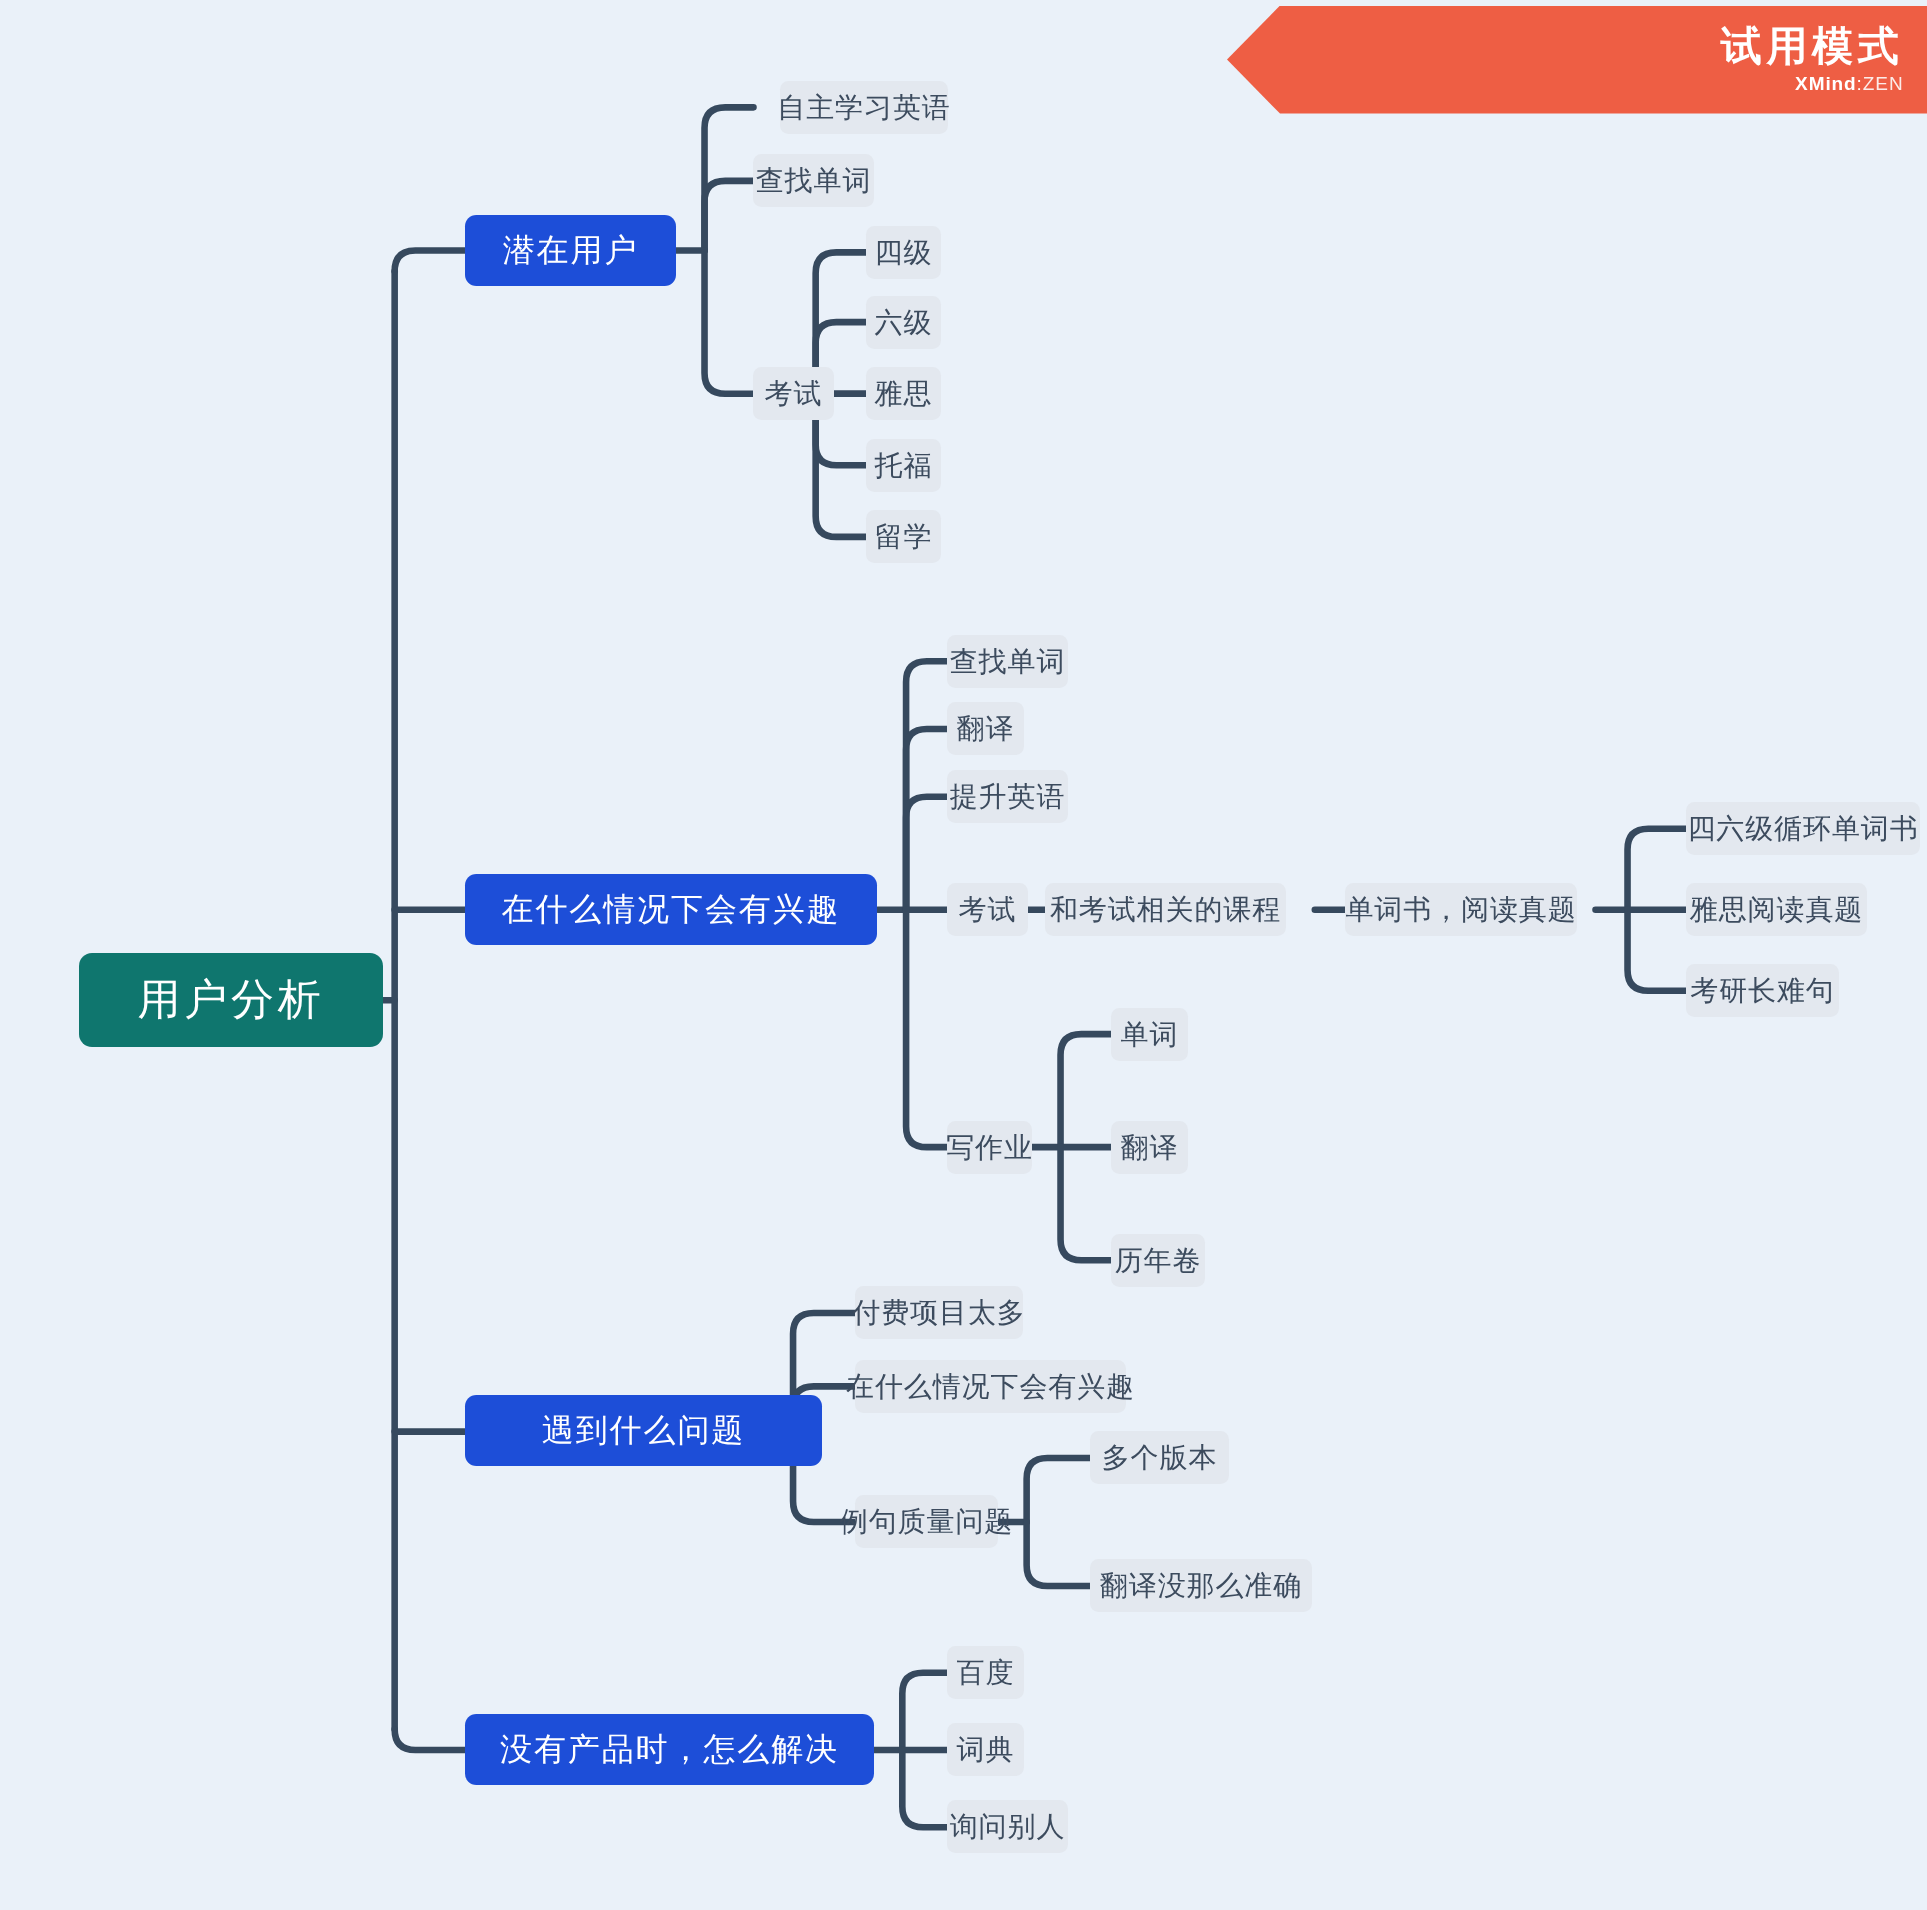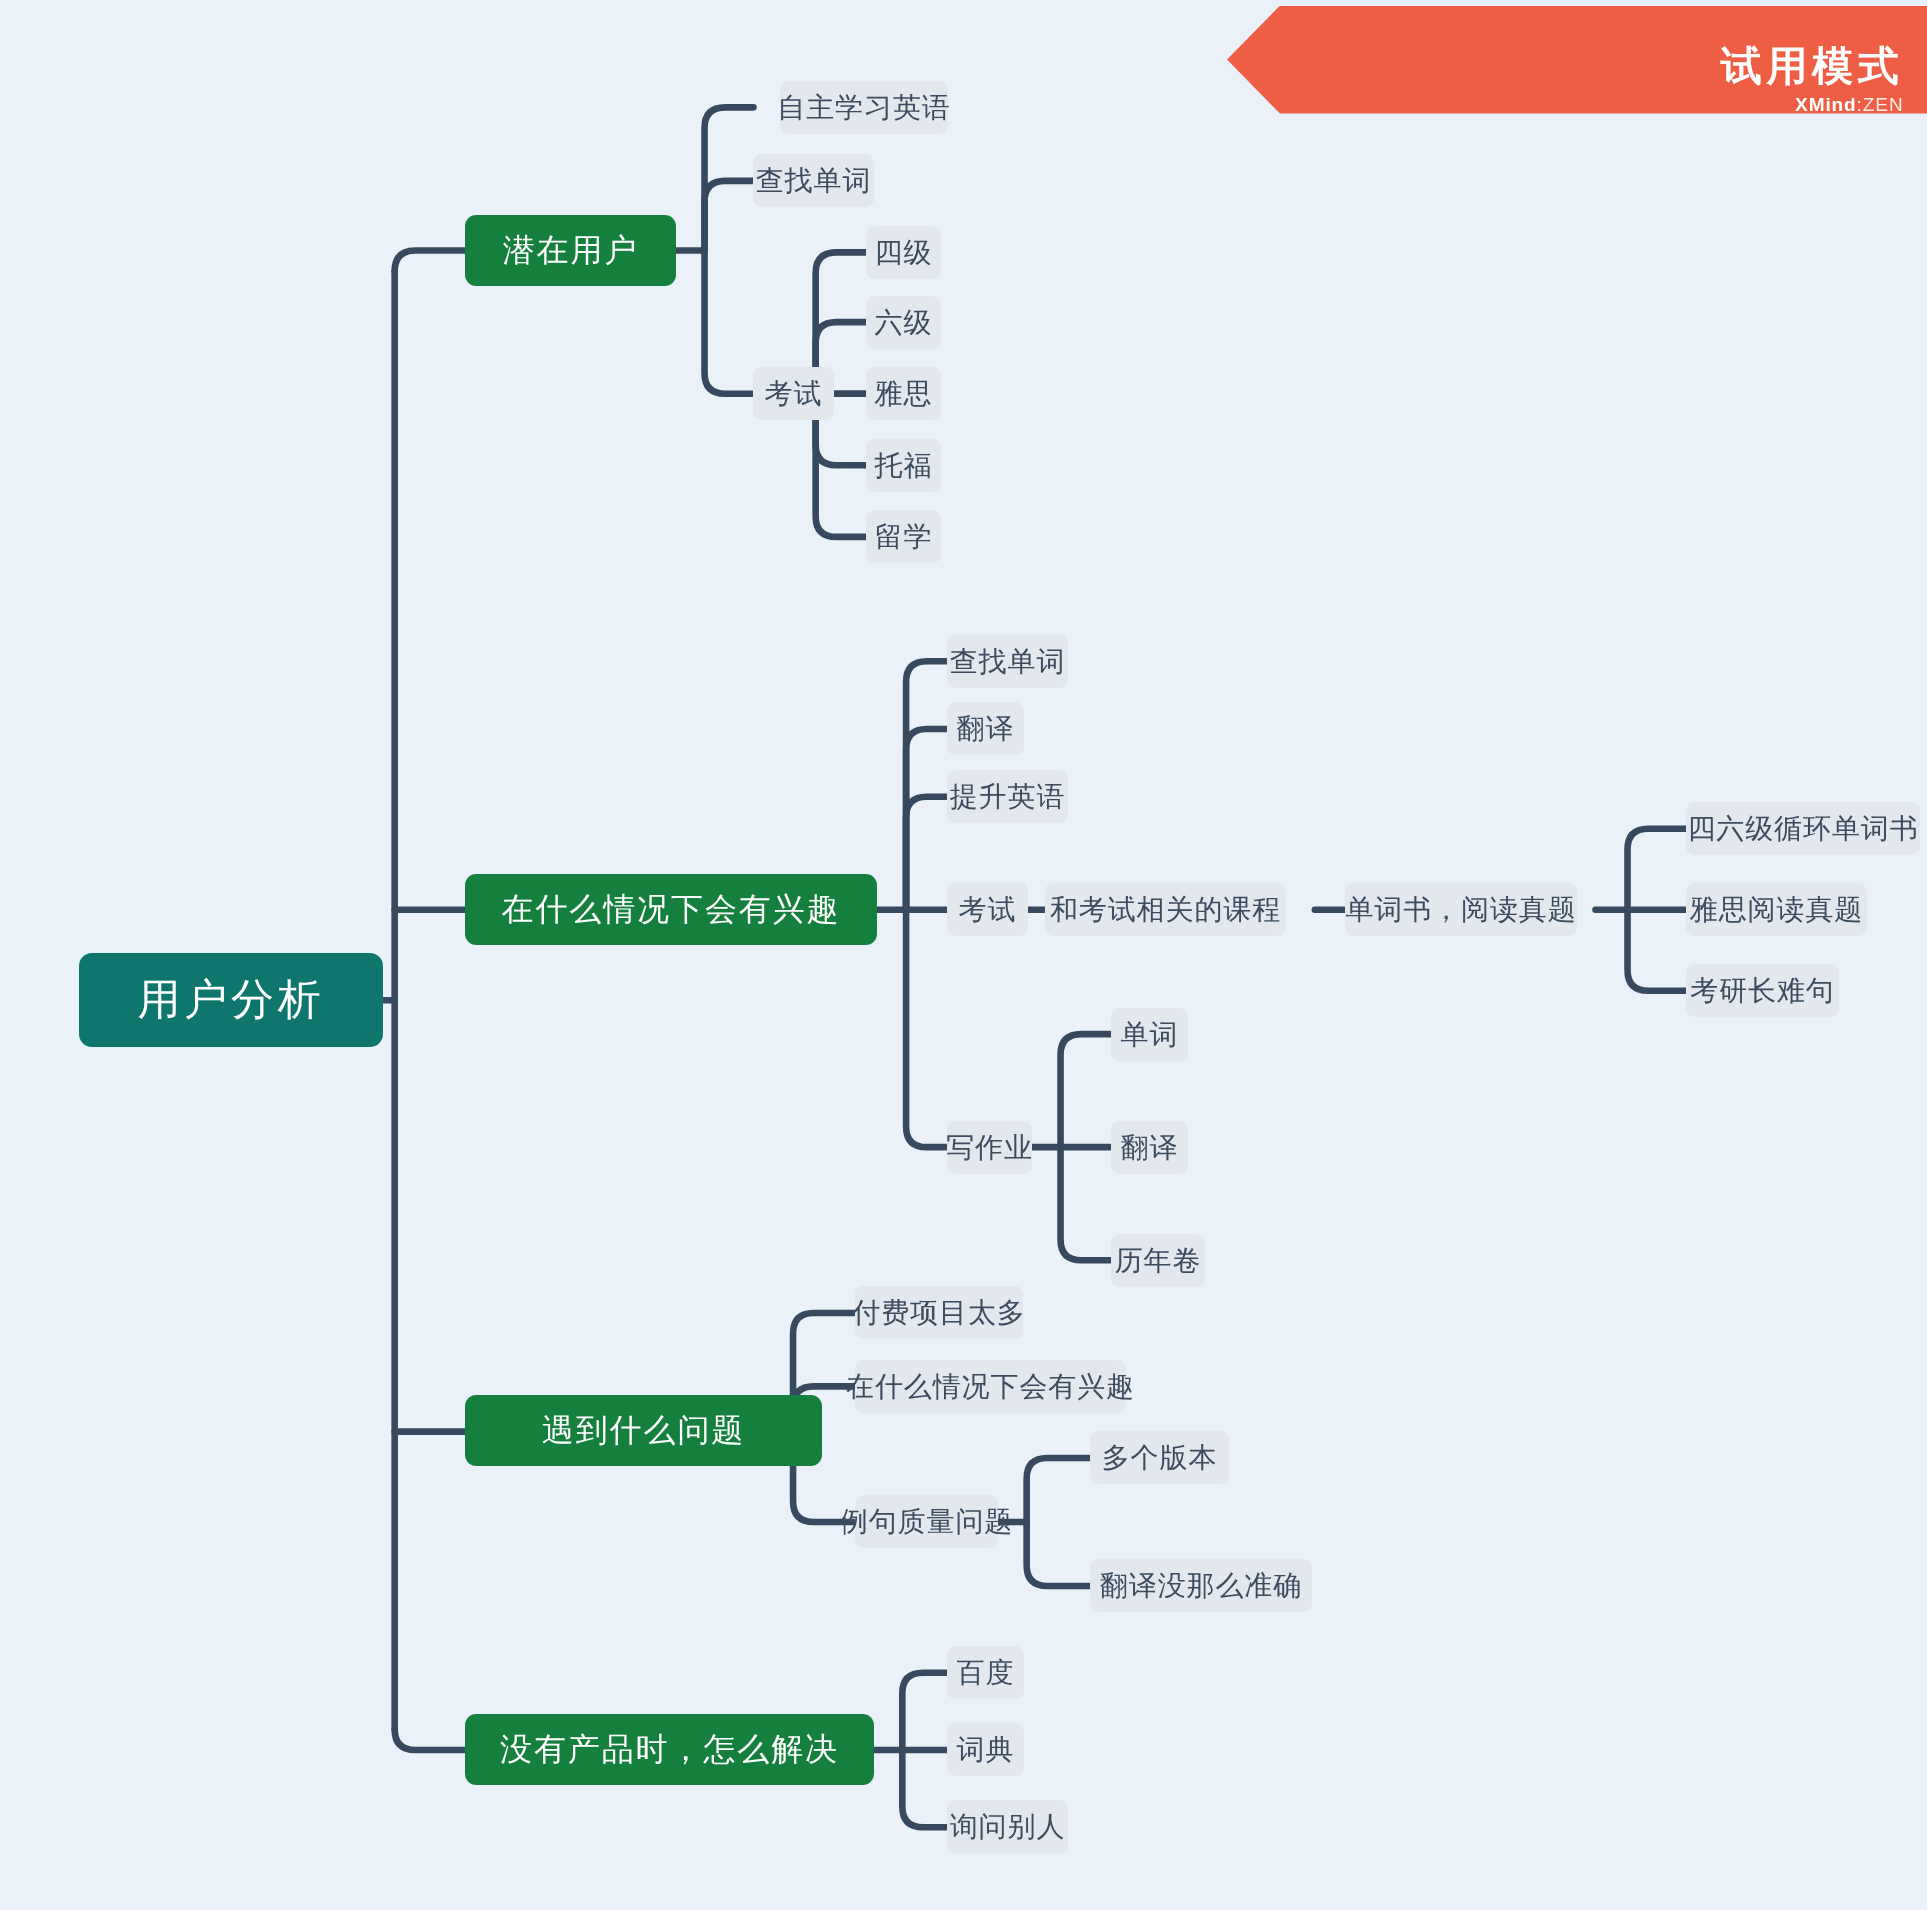--- a/index.html
+++ b/index.html
@@ -13,35 +13,35 @@
   svg.wires{position:absolute;left:0;top:0;width:1928px;height:1911px;pointer-events:none;}
 
   .node{position:absolute;display:flex;align-items:center;justify-content:center;
         box-sizing:border-box;white-space:nowrap;}
 
   .root{
     background:#0f766e;color:#ffffff;border-radius:13px;
     font-size:43px;letter-spacing:3.8px;padding:0 32px;
   }
   .branch{
-    background:#15803d;color:#ffffff;border-radius:11.3px;
+    background:#1d4ed8;color:#ffffff;border-radius:11.3px;
     font-size:32px;letter-spacing:1.9px;padding:0 24.5px;
   }
   .leaf{
     background:#e3e8ef;color:#3c4b5e;border-radius:8.5px;
     font-size:28px;letter-spacing:0.9px;padding:0 17px;
   }
 
   
   #trial{
     position:absolute;top:5.6px;left:1227px;width:701px;height:108px;
     background:#ee5e44;color:#fff;
     clip-path:polygon(53px 0, 701px 0, 701px 108px, 53px 108px, 0 54px);
     display:flex;flex-direction:column;align-items:flex-end;
-    justify-content:flex-end;padding-right:24.5px;box-sizing:border-box;
+    justify-content:center;padding-right:24.5px;box-sizing:border-box;
   }
   #trial .t1{font-size:41px;letter-spacing:4.7px;line-height:1;margin-bottom:7.5px;font-weight:bold;}
   #trial .t2{font-size:19px;letter-spacing:0.9px;line-height:1;}
   #trial .t2 b{font-weight:bold;}
   #trial .t2 i{font-style:normal;opacity:.88;}
 </style>
 </head>
 <body>
 
 <div id="canvas">

